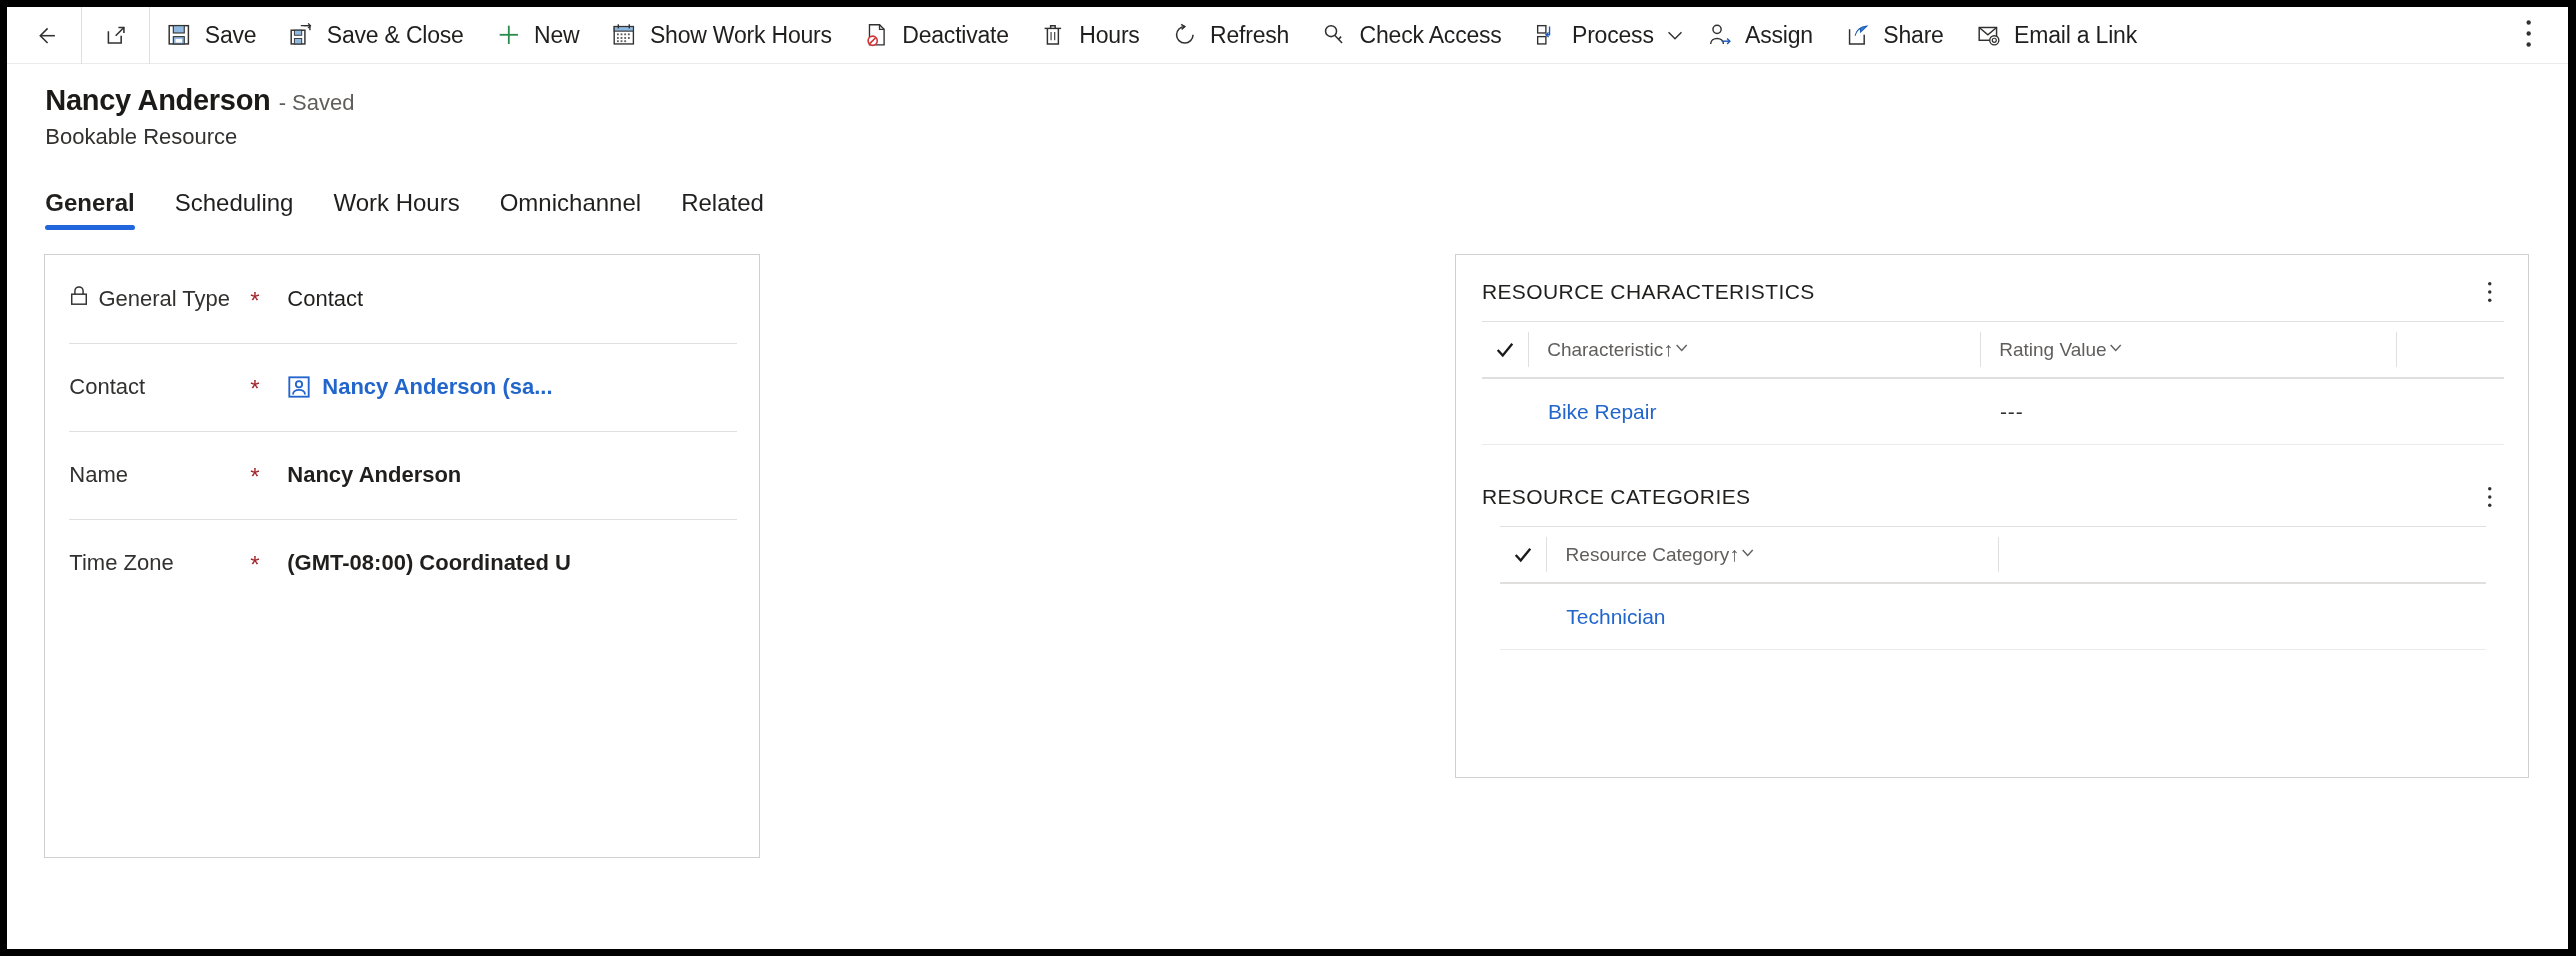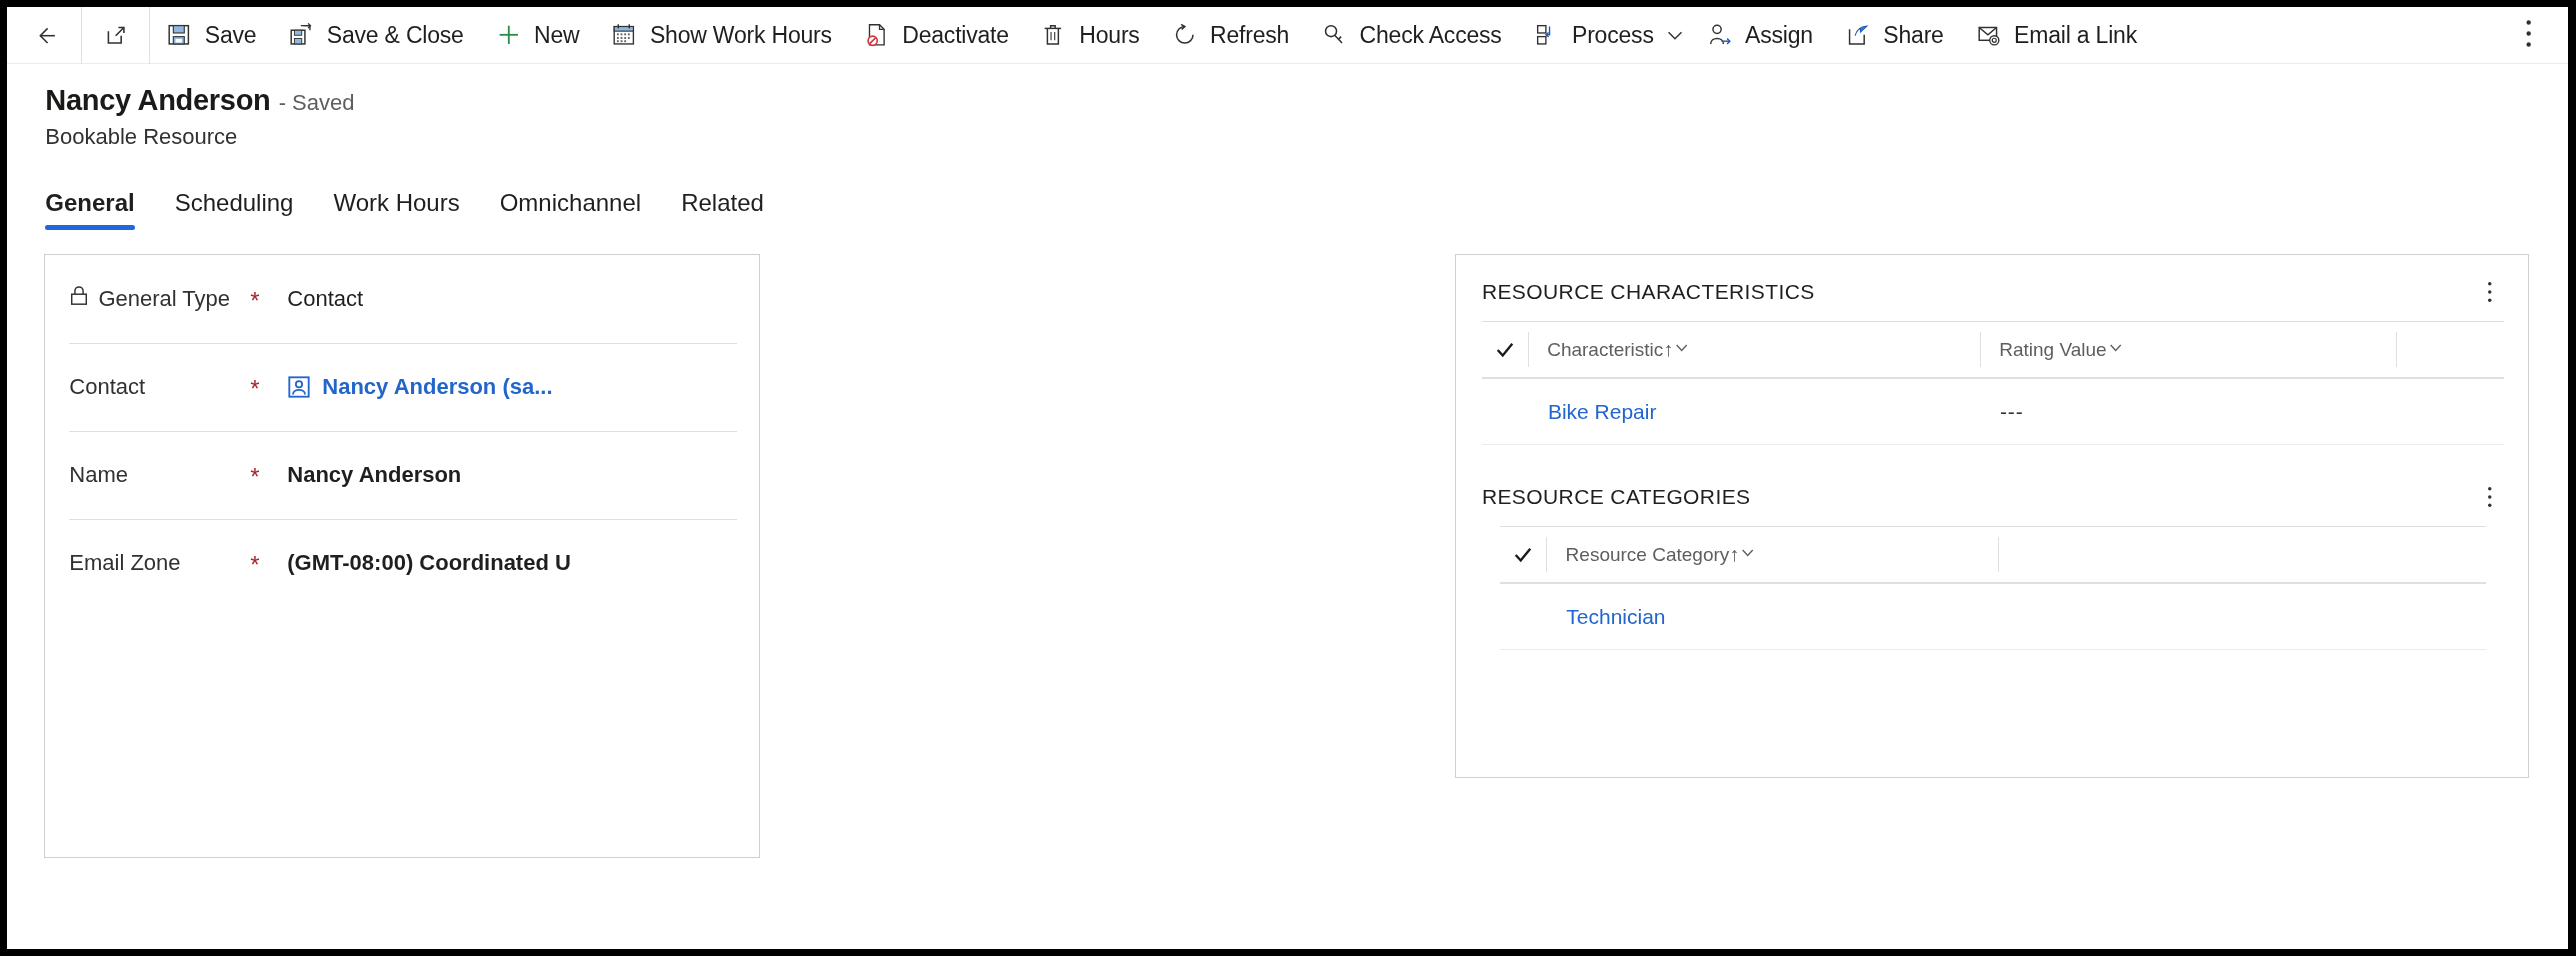--- a/index.html
+++ b/index.html
@@ -494,21 +494,21 @@
       <div class="field-row">
         <div class="field-label">
           <span>Name</span>
         </div>
         <span class="req-star">*</span>
         <span class="field-value bold">Nancy Anderson</span>
       </div>
 
       <div class="field-row">
         <div class="field-label">
-          <span>Email Zone</span>
+          <span>Time Zone</span>
         </div>
         <span class="req-star">*</span>
         <span class="field-value bold">(GMT-08:00) Coordinated U</span>
       </div>
 
     </div>
 
     <div class="side-panel">
 
       <div class="sub-section">

